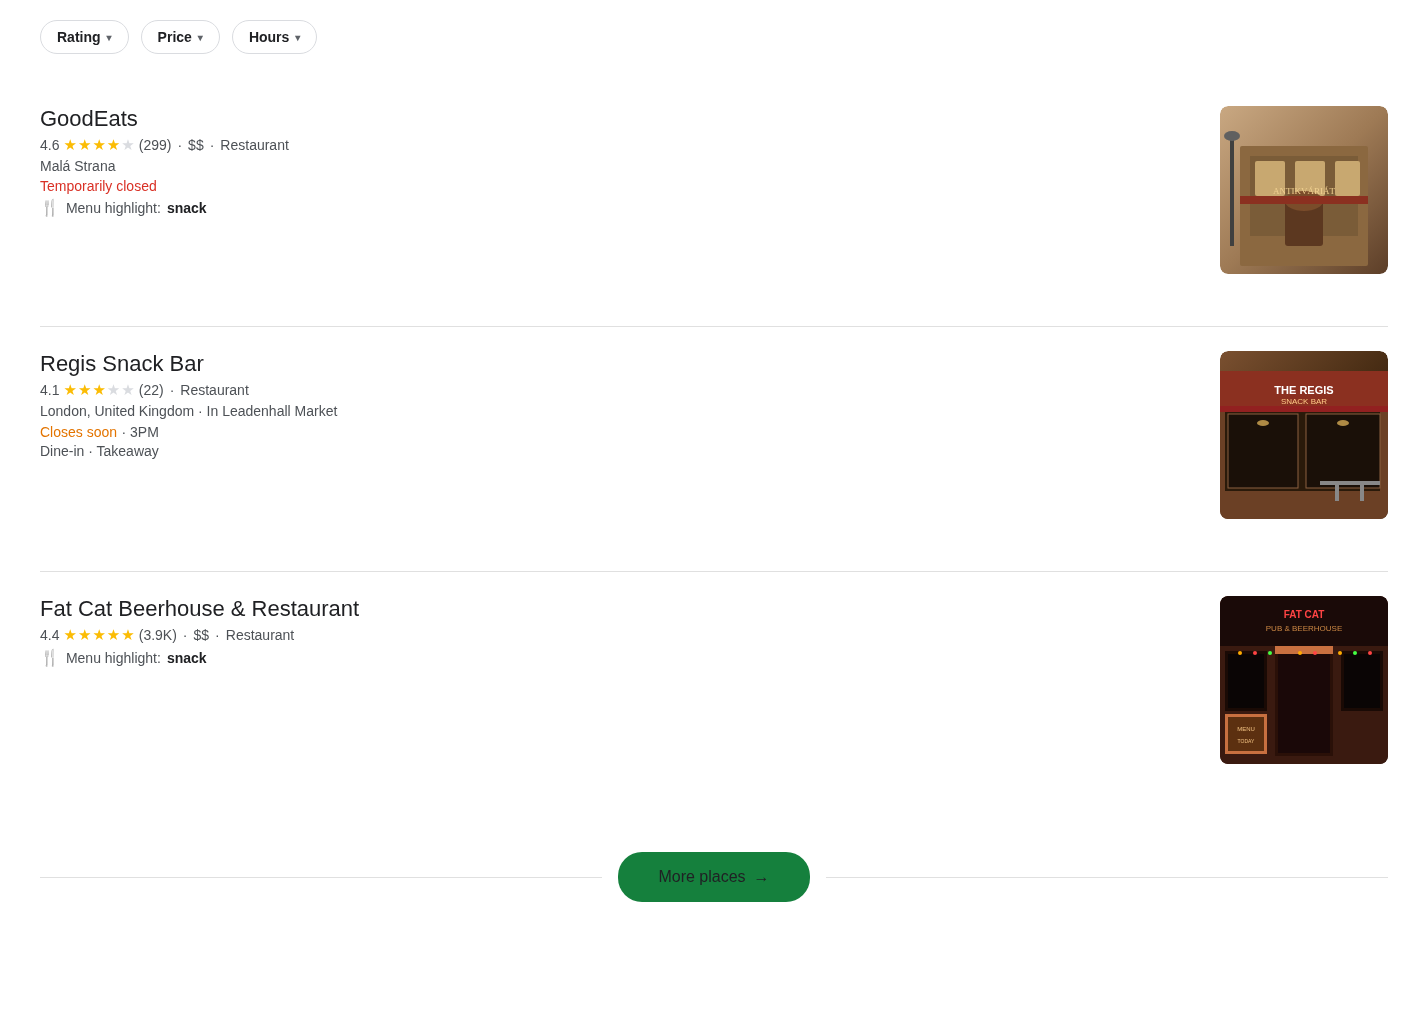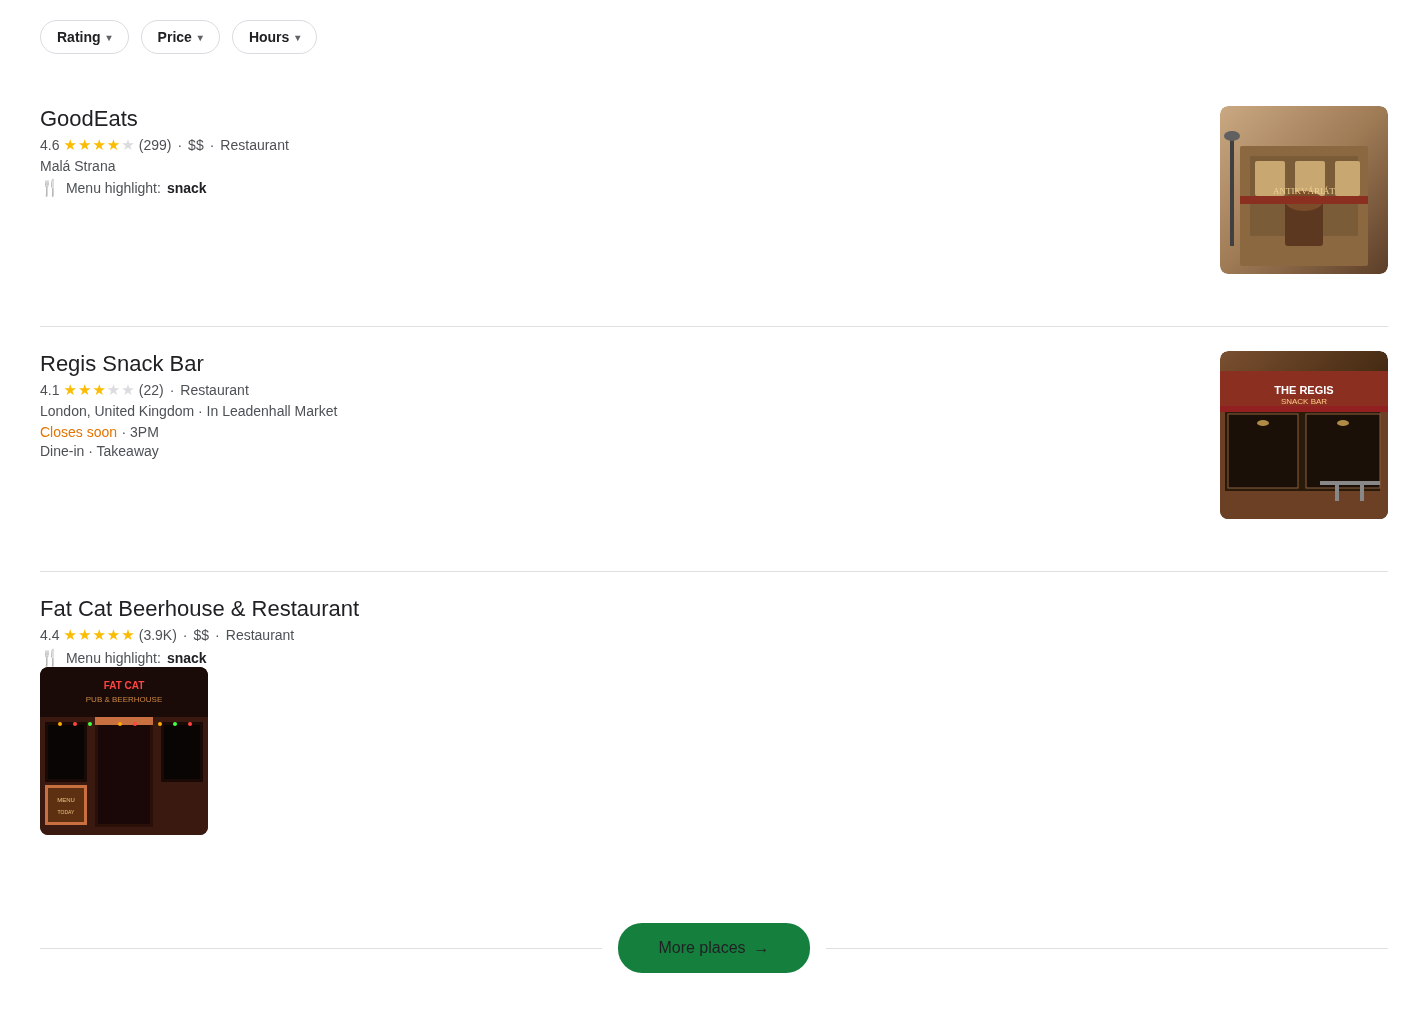--- a/index.html
+++ b/index.html
@@ -200,20 +200,21 @@
           <span class="star-half">★</span>
           <span class="star-empty">★</span>
         </span>
         <span class="rating-count">(299)</span>
         <span class="dot">·</span>
         <span>$$</span>
         <span class="dot">·</span>
         <span>Restaurant</span>
       </div>
       <div class="result-location">Malá Strana</div>
+      <div class="status-closed">Temporarily closed</div>
       <div class="menu-highlight">
         <span class="utensils-icon">🍴</span>
         <span>Menu highlight: </span>
           <span class="menu-highlight-bold">snack</span>
       </div>
     </div>
     <div class="thumb-placeholder">
       <svg class="thumb-svg" viewBox="0 0 168 168" xmlns="http://www.w3.org/2000/svg">
         <defs>
           <linearGradient id="g1" x1="0%" y1="0%" x2="100%" y2="100%">
@@ -299,21 +300,21 @@
 
         <rect x="100" y="130" width="60" height="4" fill="#888"></rect>
         <rect x="115" y="134" width="4" height="16" fill="#888"></rect>
         <rect x="140" y="134" width="4" height="16" fill="#888"></rect>
 
         <rect x="0" y="55" width="168" height="6" fill="#922020"></rect>
       </svg>
     </div>
   </li>
 
-  <li class="result-item" style="border-bottom: none; flex-direction: column;">
+  <li class="result-item" style="border-bottom: none;">
     <div class="result-info">
       <div class="result-name">Fat Cat Beerhouse &amp; Restaurant</div>
       <div class="result-meta">
         <span>4.4</span>
         <span class="stars">
           <span class="star-full">★</span>
           <span class="star-full">★</span>
           <span class="star-full">★</span>
           <span class="star-full">★</span>
           <span class="star-half">★</span>

